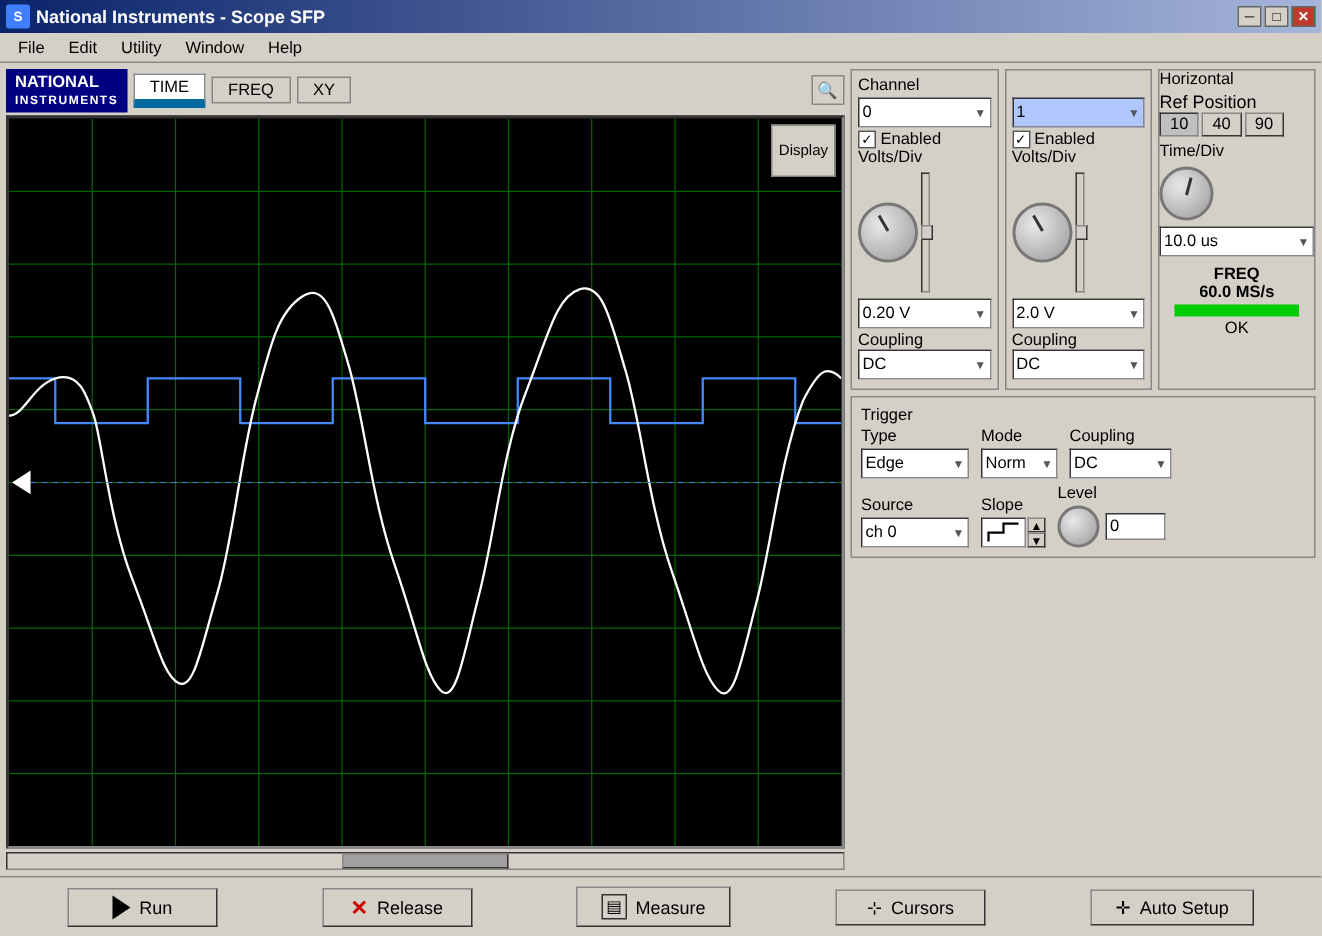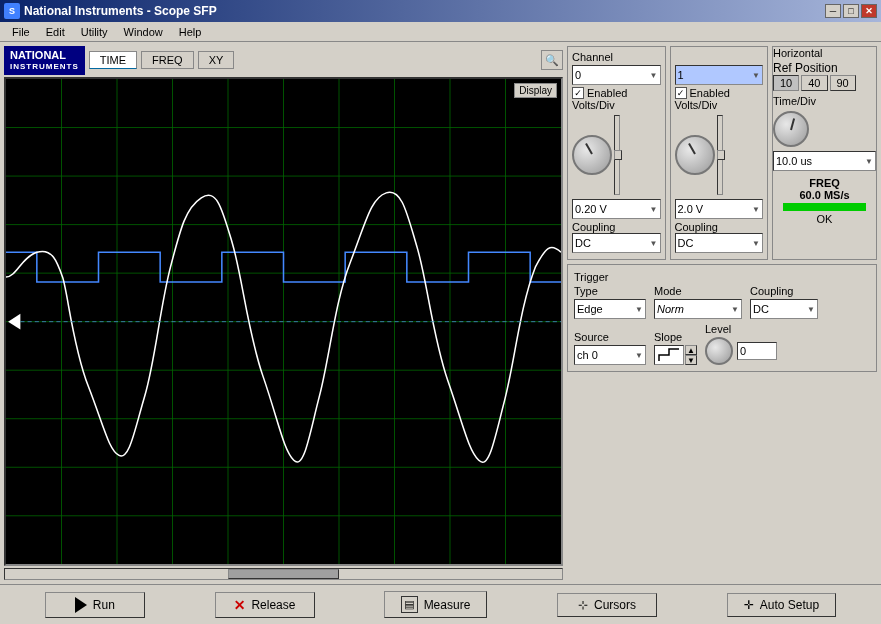--- a/index.html
+++ b/index.html
@@ -122,21 +122,21 @@
 
     .tab-btn {
       background: #d4d0c8;
       border: 1px solid #888;
       padding: 2px 10px;
       cursor: pointer;
       font-size: 11px;
     }
     .tab-btn.active {
       background: white;
-      border-bottom: 1px solid #0369a1;
+      border-bottom: 6px solid #0369a1;
     }
 
     .scope-search {
       margin-left: auto;
       background: #d4d0c8;
       border: 1px solid #888;
       width: 22px;
       height: 20px;
       display: flex;
       align-items: center;
@@ -160,21 +160,21 @@
       top: 0;
       left: 0;
     }
 
     .display-label {
       position: absolute;
       top: 4px;
       right: 4px;
       background: #d4d0c8;
       border: 1px solid #888;
-      padding: 1px 4px;
+      padding: 11px 4px;
       font-size: 10px;
       cursor: pointer;
     }
 
     .scope-scrollbar {
       height: 12px;
       background: #d4d0c8;
       border: 1px inset #888;
       margin-top: 2px;
       position: relative;
@@ -670,21 +670,21 @@
           <div class="trigger-col">
             <div class="field-label">Type</div>
             <div class="dropdown" style="width:72px;">
               <span>Edge</span>
               <span class="dropdown-arrow">▼</span>
             </div>
           </div>
 
           <div class="trigger-col">
             <div class="field-label">Mode</div>
-            <div class="dropdown" style="width:88px;font-style:italic;">
+            <div class="dropdown" style="width:51px;">
               <span>Norm</span>
               <span class="dropdown-arrow">▼</span>
             </div>
           </div>
 
           <div class="trigger-col">
             <div class="field-label">Coupling</div>
             <div class="dropdown" style="width:68px;">
               <span>DC</span>
               <span class="dropdown-arrow">▼</span>

